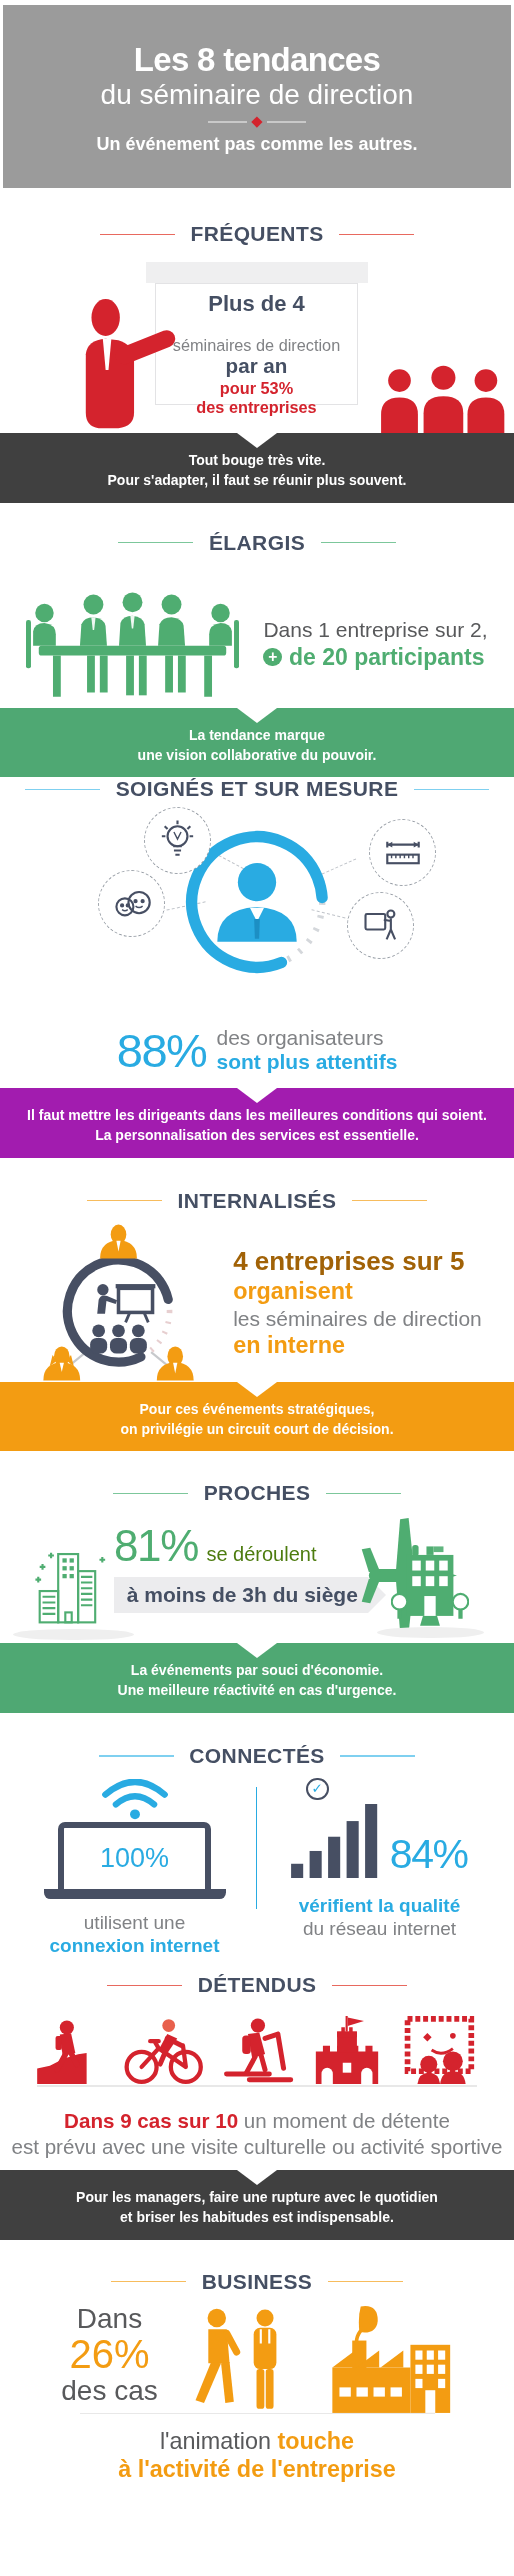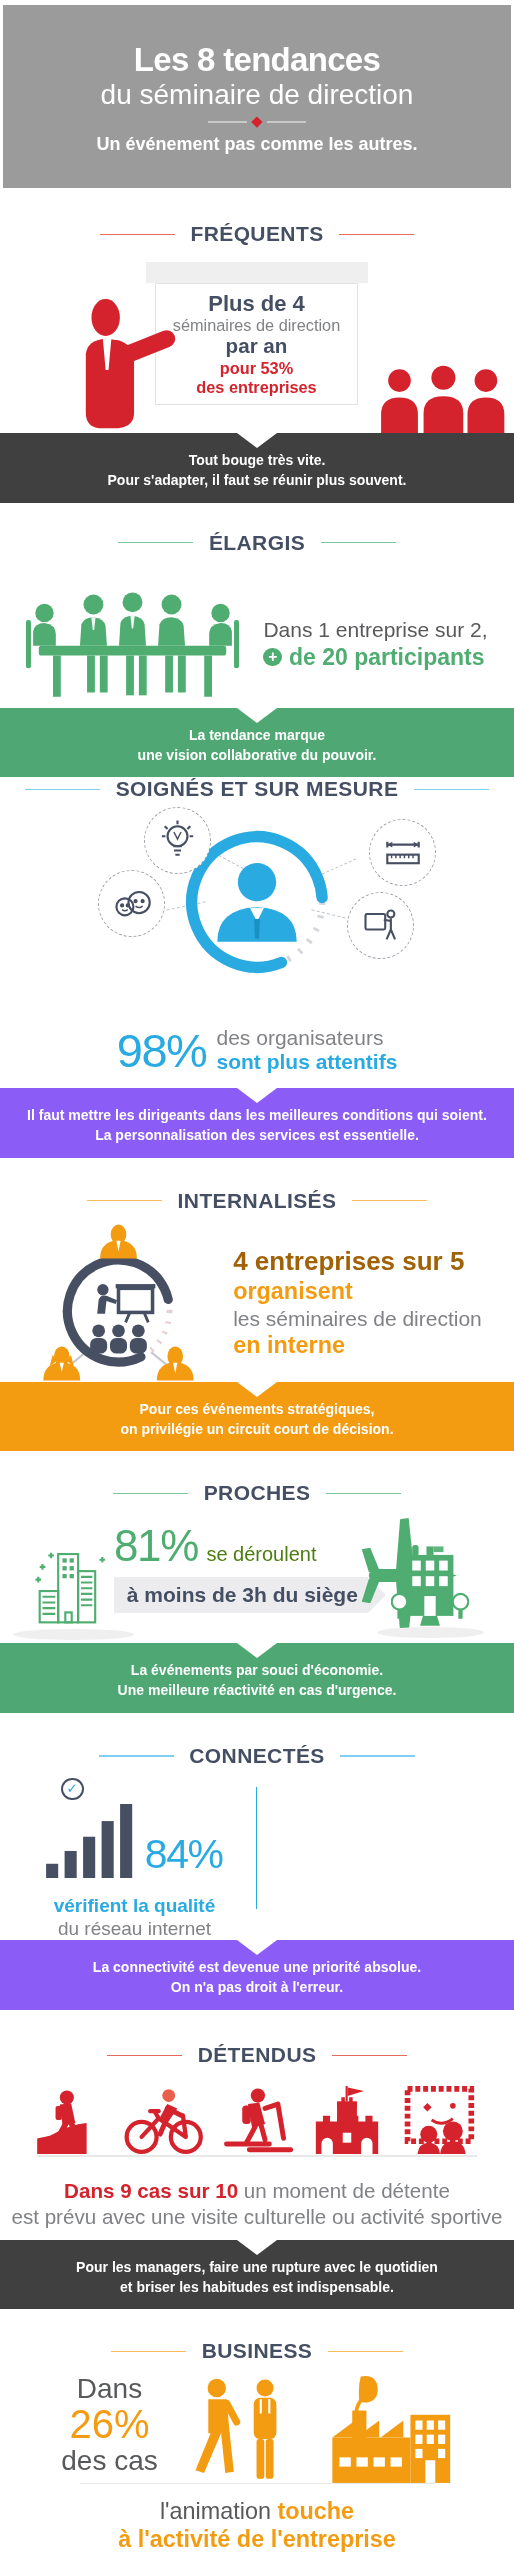--- a/index.html
+++ b/index.html
@@ -25,30 +25,30 @@
   .c-orange{background:#f7bc5di;}
   .c-orange{background:#f7bc5d;}
 
   
   .banner{position:relative;color:#fff;text-align:center;padding:17px 8.5px 12.8px;}
   .banner .notch{position:absolute;top:0;left:50%;transform:translateX(-50%);width:0;height:0;
     border-left:20px solid transparent;border-right:20px solid transparent;border-top:15px solid #fff;}
   .banner p{margin:0;font-size:14px;font-weight:bold;line-height:20px;}
   .bg-red{background:#404040;}
   .bg-green{background:#4fa873;}
-  .bg-blue{background:#8b5cf6;}
+  .bg-blue{background:#a21caf;}
   .bg-orange{background:#f39c12;}
 
   
   .s1-title{margin-top:34px;}
   .s1-illo{position:relative;height:171px;margin-top:15.6px;}
   .board-band{position:absolute;left:146px;top:0;width:222px;height:21px;background:#efeff0;}
   .board{position:absolute;left:155px;top:21px;width:203px;height:122px;background:#fff;border:0.7px solid #e3e3e5;text-align:center;padding-top:8.5px;box-sizing:border-box;}
   .board .b1{font-size:22px;font-weight:bold;color:#454f63;line-height:23.4px;}
-  .board .b2{font-size:16.3px;color:#808285;line-height:18.5px;}
+  .board .b2{font-size:16.3px;color:#808285;line-height:18.5px;margin-top:20px;}
   .board .b3{font-size:20.6px;font-weight:bold;color:#454f63;line-height:23px;}
   .board .b4{font-size:16.3px;font-weight:bold;color:#d4232d;line-height:19px;margin-top:2.1px;}
   .board .b5{font-size:16.3px;font-weight:bold;color:#d4232d;line-height:18px;}
   .presenter{position:absolute;left:77px;top:37px;}
   .audience{position:absolute;right:8.5px;bottom:0;}
 
   
   .s2-title{margin-top:28px;}
   .s2-row{display:flex;align-items:center;justify-content:center;gap:24px;margin-top:24px;height:129px;}
   .s2-text{text-align:left;}
@@ -291,21 +291,21 @@
       </div>
       <div class="s3-sat sat-coach">
         <svg width="40" height="38" viewBox="0 0 56 54" fill="none" stroke="#474f63" stroke-width="3">
           <rect x="6" y="10" width="28" height="22" rx="2"></rect>
           <circle cx="42" cy="10" r="5"></circle>
           <path d="M42,16 v16 M42,20 l-10,-2 M42,32 l-6,14 M42,32 l6,14" stroke-width="3"></path>
         </svg>
       </div>
     </div>
     <div class="s3-stat">
-      <span class="pct">98%</span>
+      <span class="pct">88%</span>
       <span>
         <div class="r1">des organisateurs</div>
         <div class="r2">sont plus attentifs</div>
       </span>
     </div>
     <div class="banner bg-blue" style="margin-top:10px;">
       <div class="notch"></div>
       <p>Il faut mettre les dirigeants dans les meilleures conditions qui soient.</p>
       <p>La personnalisation des services est essentielle.</p>
     </div>
@@ -451,39 +451,49 @@
 
   <section>
     <div class="sec-title s6-title">
       <span class="line c-blue"></span>
       <h2>CONNECTÉS</h2>
       <span class="line c-blue"></span>
     </div>
     <div class="s6-row">
       <div class="s6-div"></div>
       <div class="s6-col">
+        <svg width="78" height="41" viewBox="0 0 110 58" fill="none" stroke="#29abe2" stroke-linecap="round">
+          <path d="M13,22 Q55,-14 97,22" stroke-width="9"></path>
+          <path d="M28,36 Q55,13 82,36" stroke-width="9"></path>
+          <circle cx="55" cy="50" r="7" fill="#29abe2" stroke="none"></circle>
+        </svg>
+        <div class="laptop">
+          <div class="screen">
+            <span>100%</span>
+          </div>
+        </div>
+        <div class="base"></div>
+        <div class="s6-cap1">utilisent une</div>
+        <div class="s6-cap2">connexion internet</div>
+      </div>
+      <div class="s6-col">
         <div class="s6-bars">
           <div class="check-badge">✓</div>
           <svg width="87" height="74" viewBox="0 0 122 104" fill="#474f63">
             <rect x="0" y="84" width="17" height="20"></rect>
             <rect x="26" y="66" width="17" height="38"></rect>
             <rect x="52" y="46" width="17" height="58"></rect>
             <rect x="78" y="24" width="17" height="80"></rect>
             <rect x="104" y="0" width="17" height="104"></rect>
           </svg>
           <span class="s6-pct">84%</span>
         </div>
         <div class="s6-cap2" style="margin-top:15.6px;">vérifient la qualité</div>
         <div class="s6-cap1" style="margin-top:0;">du réseau internet</div>
       </div>
-    </div>
-    <div class="banner bg-blue">
-      <div class="notch"></div>
-      <p>La connectivité est devenue une priorité absolue.</p>
-      <p>On n'a pas droit à l'erreur.</p>
     </div>
   </section>
 
   <section>
     <div class="sec-title s7-title">
       <span class="line c-red"></span>
       <h2>DÉTENDUS</h2>
       <span class="line c-red"></span>
     </div>
     <div class="s7-icons">

